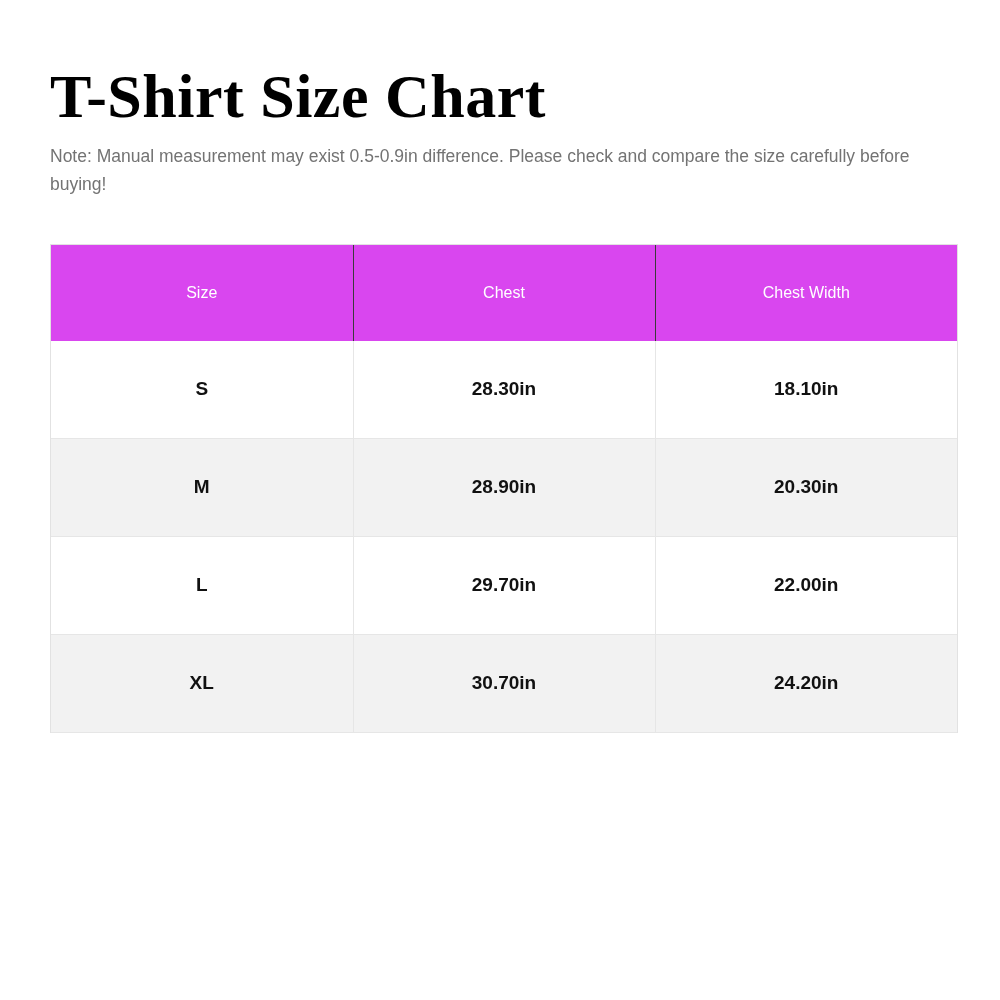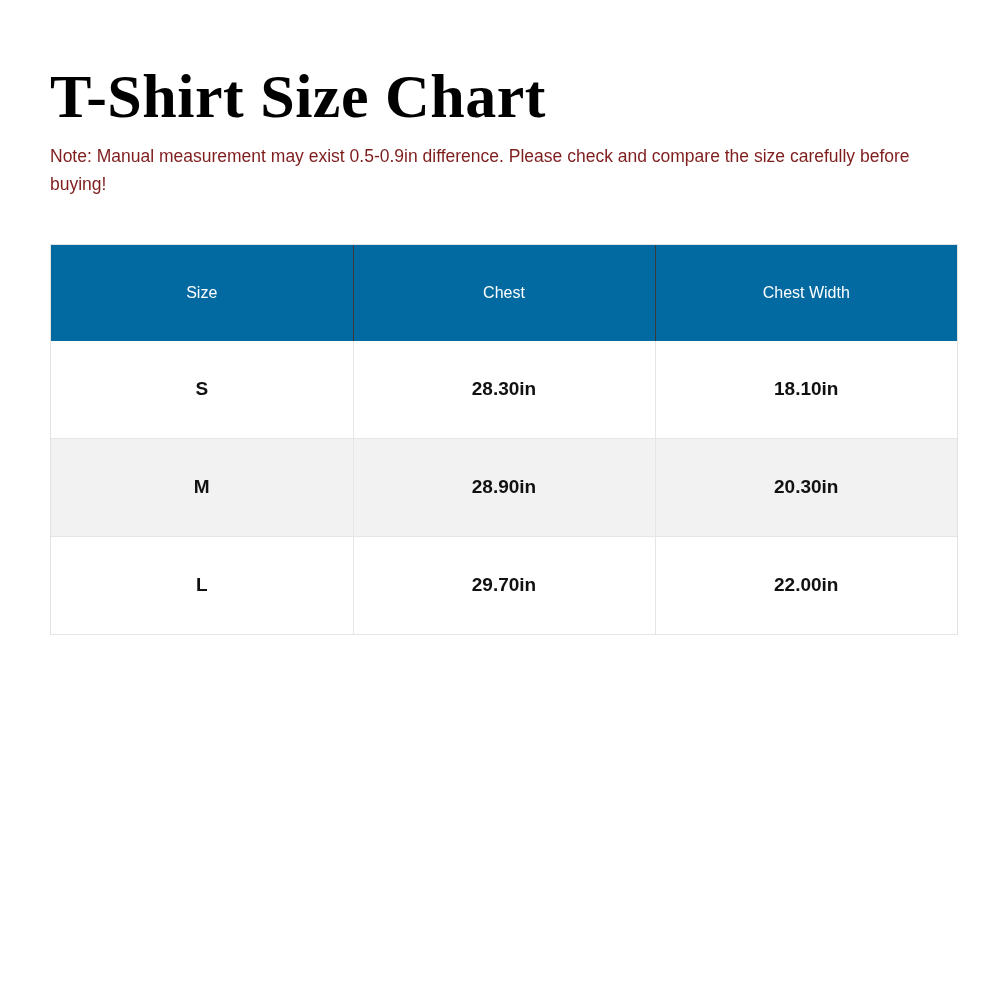--- a/index.html
+++ b/index.html
@@ -26,36 +26,36 @@
     font-weight: bold;
     font-size: 62px;
     line-height: 1.12;
     letter-spacing: 0.5px;
     color: #000000;
     margin: 0 0 12px 0;
   }
   .note {
     font-size: 17.5px;
     line-height: 1.55;
-    color: #7f1d1d;
+    color: #737373;
     margin: 0;
     max-width: 905px;
   }
   .table-wrap {
     margin-top: 46px;
     border: 1px solid #e2e2e2;
     border-bottom: none;
   }
   table.size-chart {
     width: 100%;
     border-collapse: collapse;
     table-layout: fixed;
   }
   table.size-chart th {
-    background: #0369a1;
+    background: #d946ef;
     color: #ffffff;
     font-size: 16px;
     font-weight: 400;
     height: 94px;
     text-align: center;
     border-right: 1px solid #3a3a3a;
     vertical-align: middle;
   }
   table.size-chart th:last-child {
     border-right: none;
@@ -116,17 +116,22 @@
         <tr>
           <td>M</td>
           <td>28.90in</td>
           <td>20.30in</td>
         </tr>
         <tr>
           <td>L</td>
           <td>29.70in</td>
           <td>22.00in</td>
         </tr>
+        <tr>
+          <td>XL</td>
+          <td>30.70in</td>
+          <td>24.20in</td>
+        </tr>
       </tbody>
     </table>
   </div>
 
 </div>
 
 </body></html>

